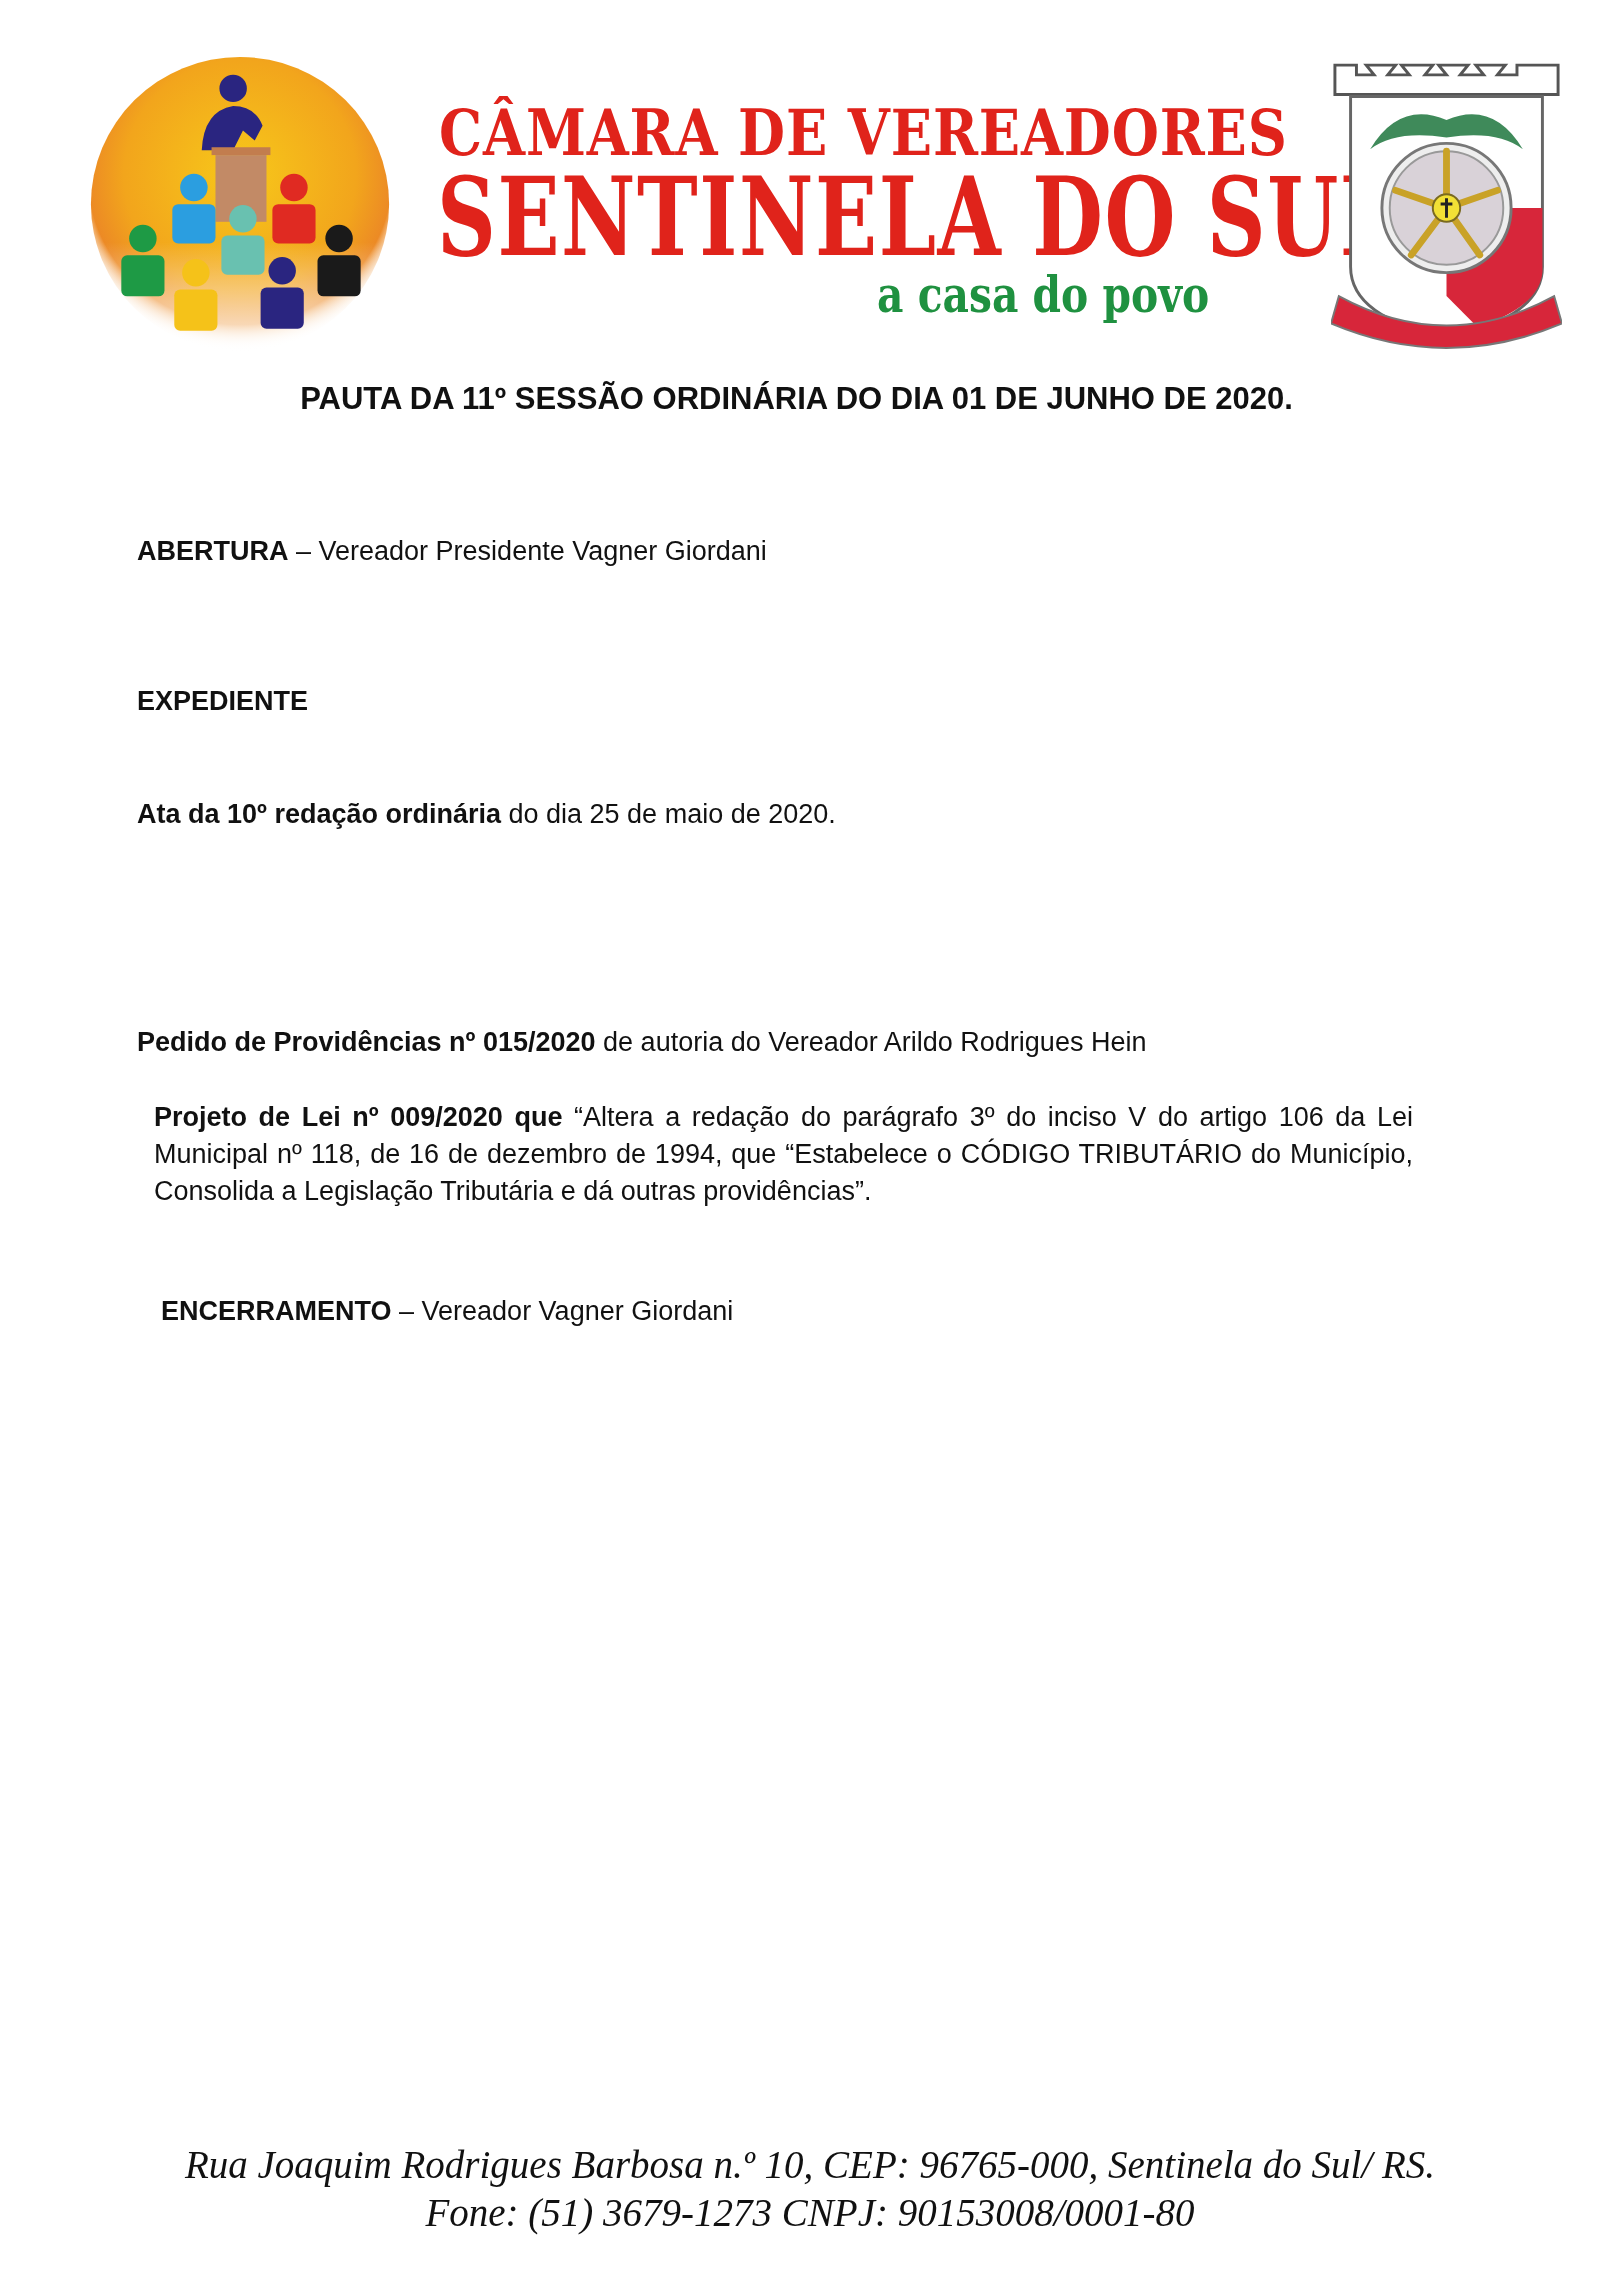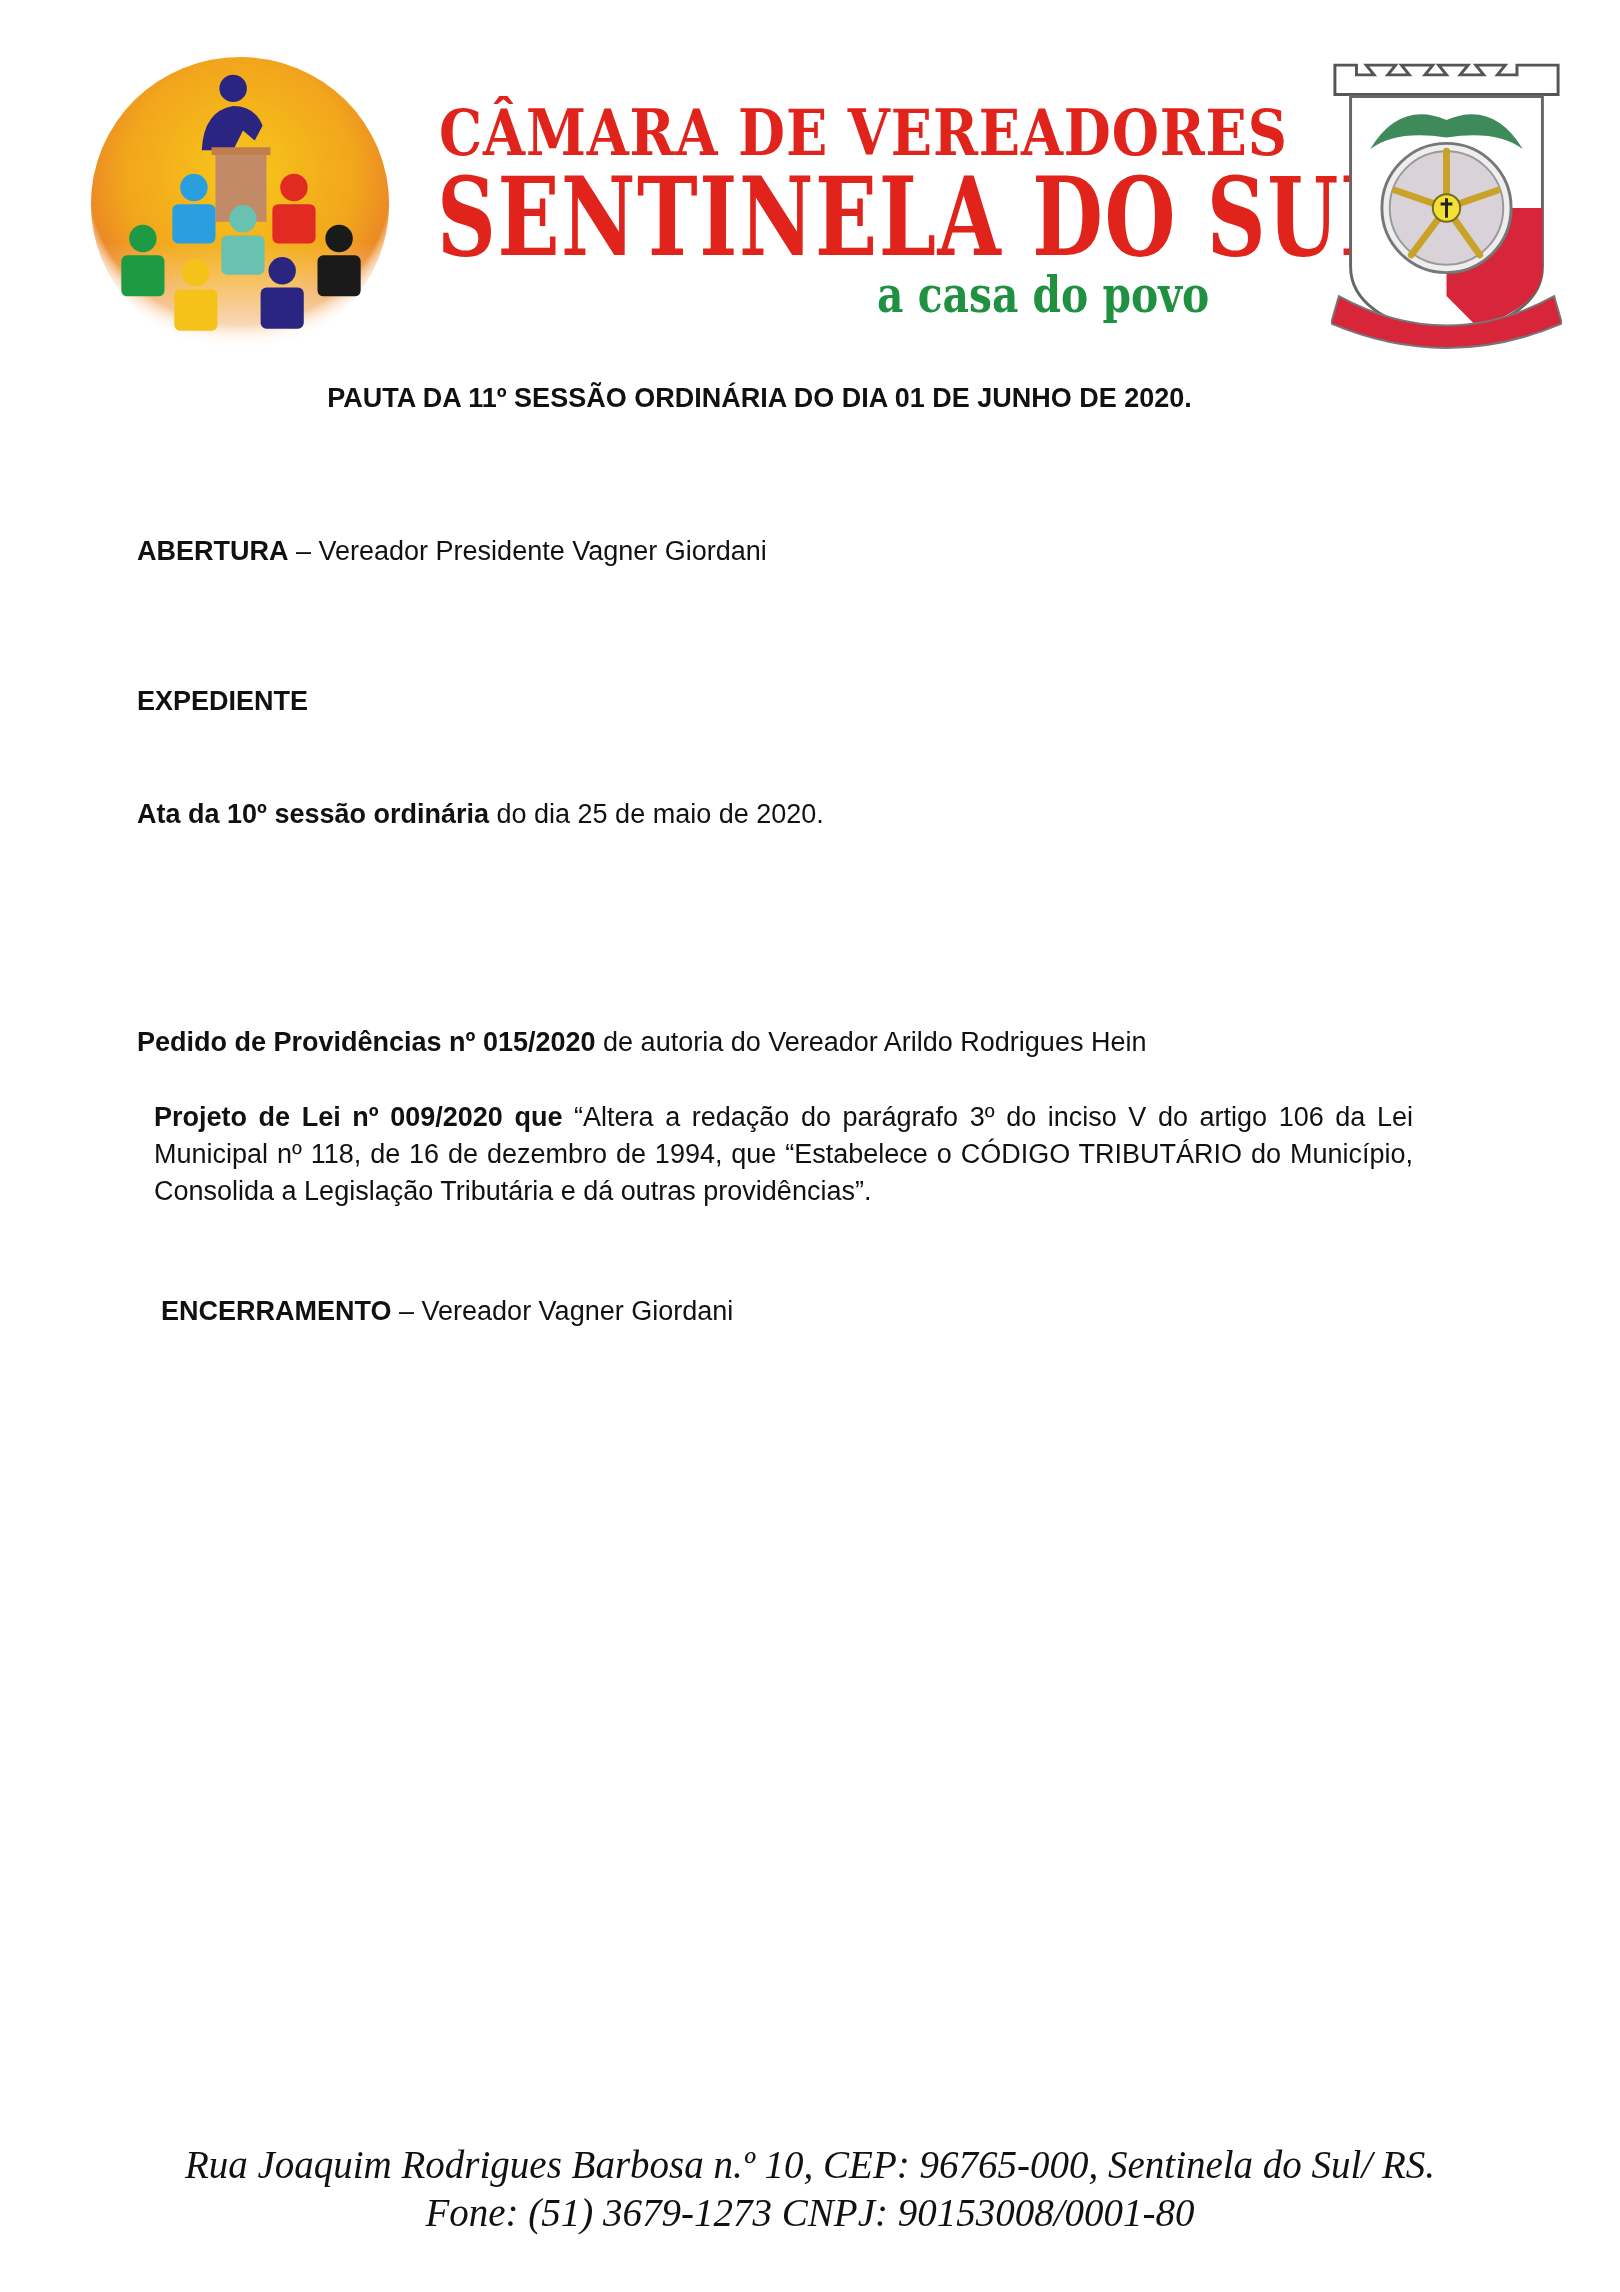--- a/index.html
+++ b/index.html
@@ -13,21 +13,21 @@
           transform:scaleX(0.86); transform-origin:left top; }
   #hdr2 { left:437px; top:162px; font-family:"DejaVu Serif", serif; font-weight:bold; color:#e0231b;
           font-size:108px; line-height:110px; letter-spacing:2px; white-space:nowrap;
           transform:scaleX(0.755); transform-origin:left top; }
   #hdr3 { left:877px; top:267px; font-family:"DejaVu Serif", serif; font-weight:bold; color:#1f9140;
           font-size:51px; line-height:55px; white-space:nowrap; transform:scaleX(0.8); transform-origin:left top; }
   #shield { left:1331px; top:61px; width:231px; height:294px; }
   
   .txt { left:137px; width:1259px; font-size:27px; line-height:37px; }
   .b { font-weight:bold; }
-  #title { left:0; width:1519px; text-align:center; top:380px; font-weight:bold; font-size:27px; line-height:37px; }
+  #title { left:0; width:1519px; text-align:center; top:380px; font-weight:bold; font-size:31px; line-height:37px;padding-left:37px; }
   #para { text-align:justify; text-align-last:left;margin-left:17px; }
   .footer { left:0; width:1620px; text-align:center; font-family:"Liberation Serif", serif; font-style:italic;
             font-size:39px; line-height:47px; }
 </style>
 </head>
 <body>
 
 <svg id="logo" class="abs" viewBox="0 0 315 315">
   <defs>
     <radialGradient id="sun" cx="50%" cy="40%" r="60%">
@@ -92,21 +92,21 @@
 
 <div id="title" class="abs">PAUTA DA 11º SESSÃO ORDINÁRIA DO DIA 01 DE JUNHO DE 2020.</div>
 
 <div class="abs txt" style="top:533px;">
   <span class="b">ABERTURA</span><span> – Vereador Presidente Vagner Giordani</span>
 </div>
 
 <div class="abs txt b" style="top:683px;">EXPEDIENTE</div>
 
 <div class="abs txt" style="top:796px;">
-  <span class="b">Ata da 10º sessão ordinária</span><span> do dia 25 de maio de 2020.</span>
+  <span class="b">Ata da 10º redação ordinária</span><span> do dia 25 de maio de 2020.</span>
 </div>
 
 <div class="abs txt" style="top:1024px;">
   <span class="b">Pedido de Providências nº 015/2020</span><span> de autoria do Vereador Arildo Rodrigues Hein</span>
 </div>
 
 <div id="para" class="abs txt" style="top:1099px;">
   <span class="b">Projeto de Lei nº 009/2020 que</span><span> “Altera a redação do parágrafo 3º do inciso V do artigo 106 da Lei Municipal nº 118, de 16 de dezembro de 1994, que “Estabelece o CÓDIGO TRIBUTÁRIO do Município, Consolida a Legislação Tributária e dá outras providências”.</span>
 </div>
 

